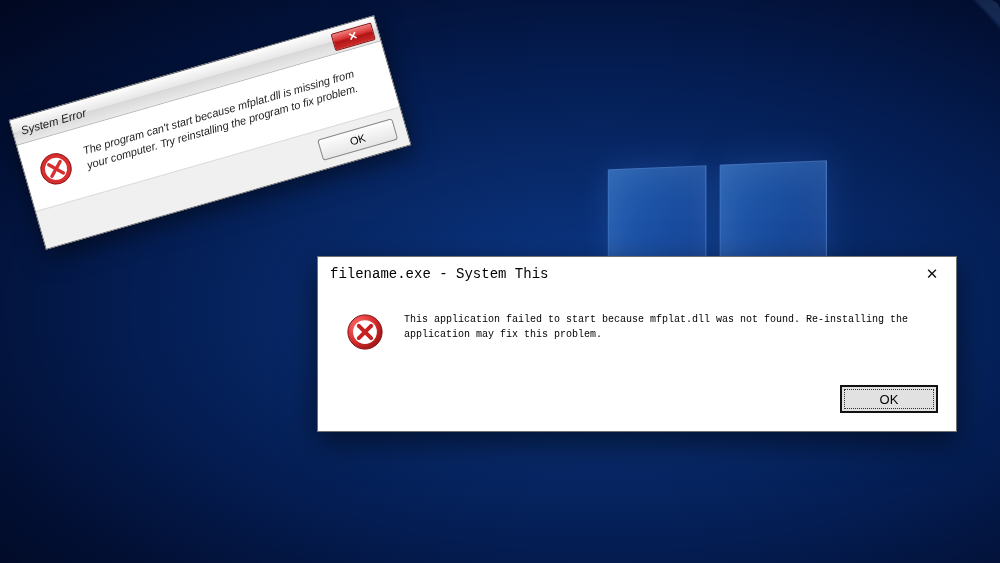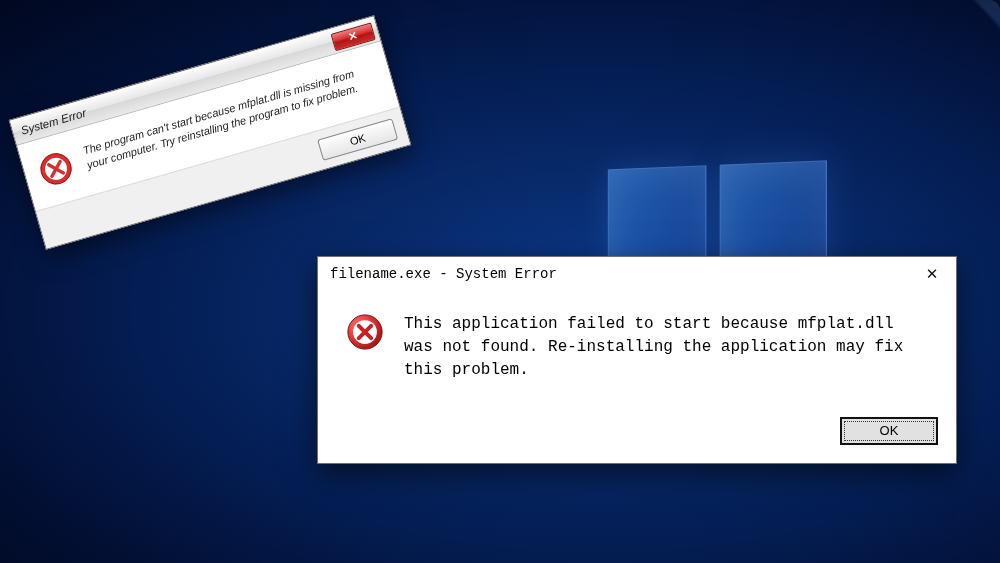--- a/index.html
+++ b/index.html
@@ -167,21 +167,21 @@
     }
     .dialog2 .body {
       display: flex;
       padding: 22px 24px 24px 28px;
       gap: 20px;
       align-items: flex-start;
     }
     .dialog2 .erricon { width: 38px; height: 38px; }
     .dialog2 .msg {
       font-family: "Consolas", "Courier New", monospace;
-      font-size: 16px;
+      font-size: 10px;
       line-height: 1.45;
       color: #000;
     }
     .dialog2 .footer {
       padding: 10px 18px 18px;
       display: flex;
       justify-content: flex-end;
     }
     .dialog2 .okbtn {
       min-width: 98px;
@@ -235,21 +235,21 @@
   </div>
   <div class="footer">
     <div class="okbtn">
       <span>OK</span>
     </div>
   </div>
 </div>
 
 <div class="dialog2">
   <div class="titlebar">
-    <span class="title">filename.exe - System Error</span>
+    <span class="title">filename.exe - System This</span>
     <div class="closebtn2">
       <span>✕</span>
     </div>
   </div>
   <div class="body">
     <div class="erricon">
       <svg viewBox="0 0 40 40">
         <defs>
           <radialGradient id="rg" cx="30%" cy="30%" r="80%">
             <stop offset="0%" stop-color="#ff6b6b"></stop>

